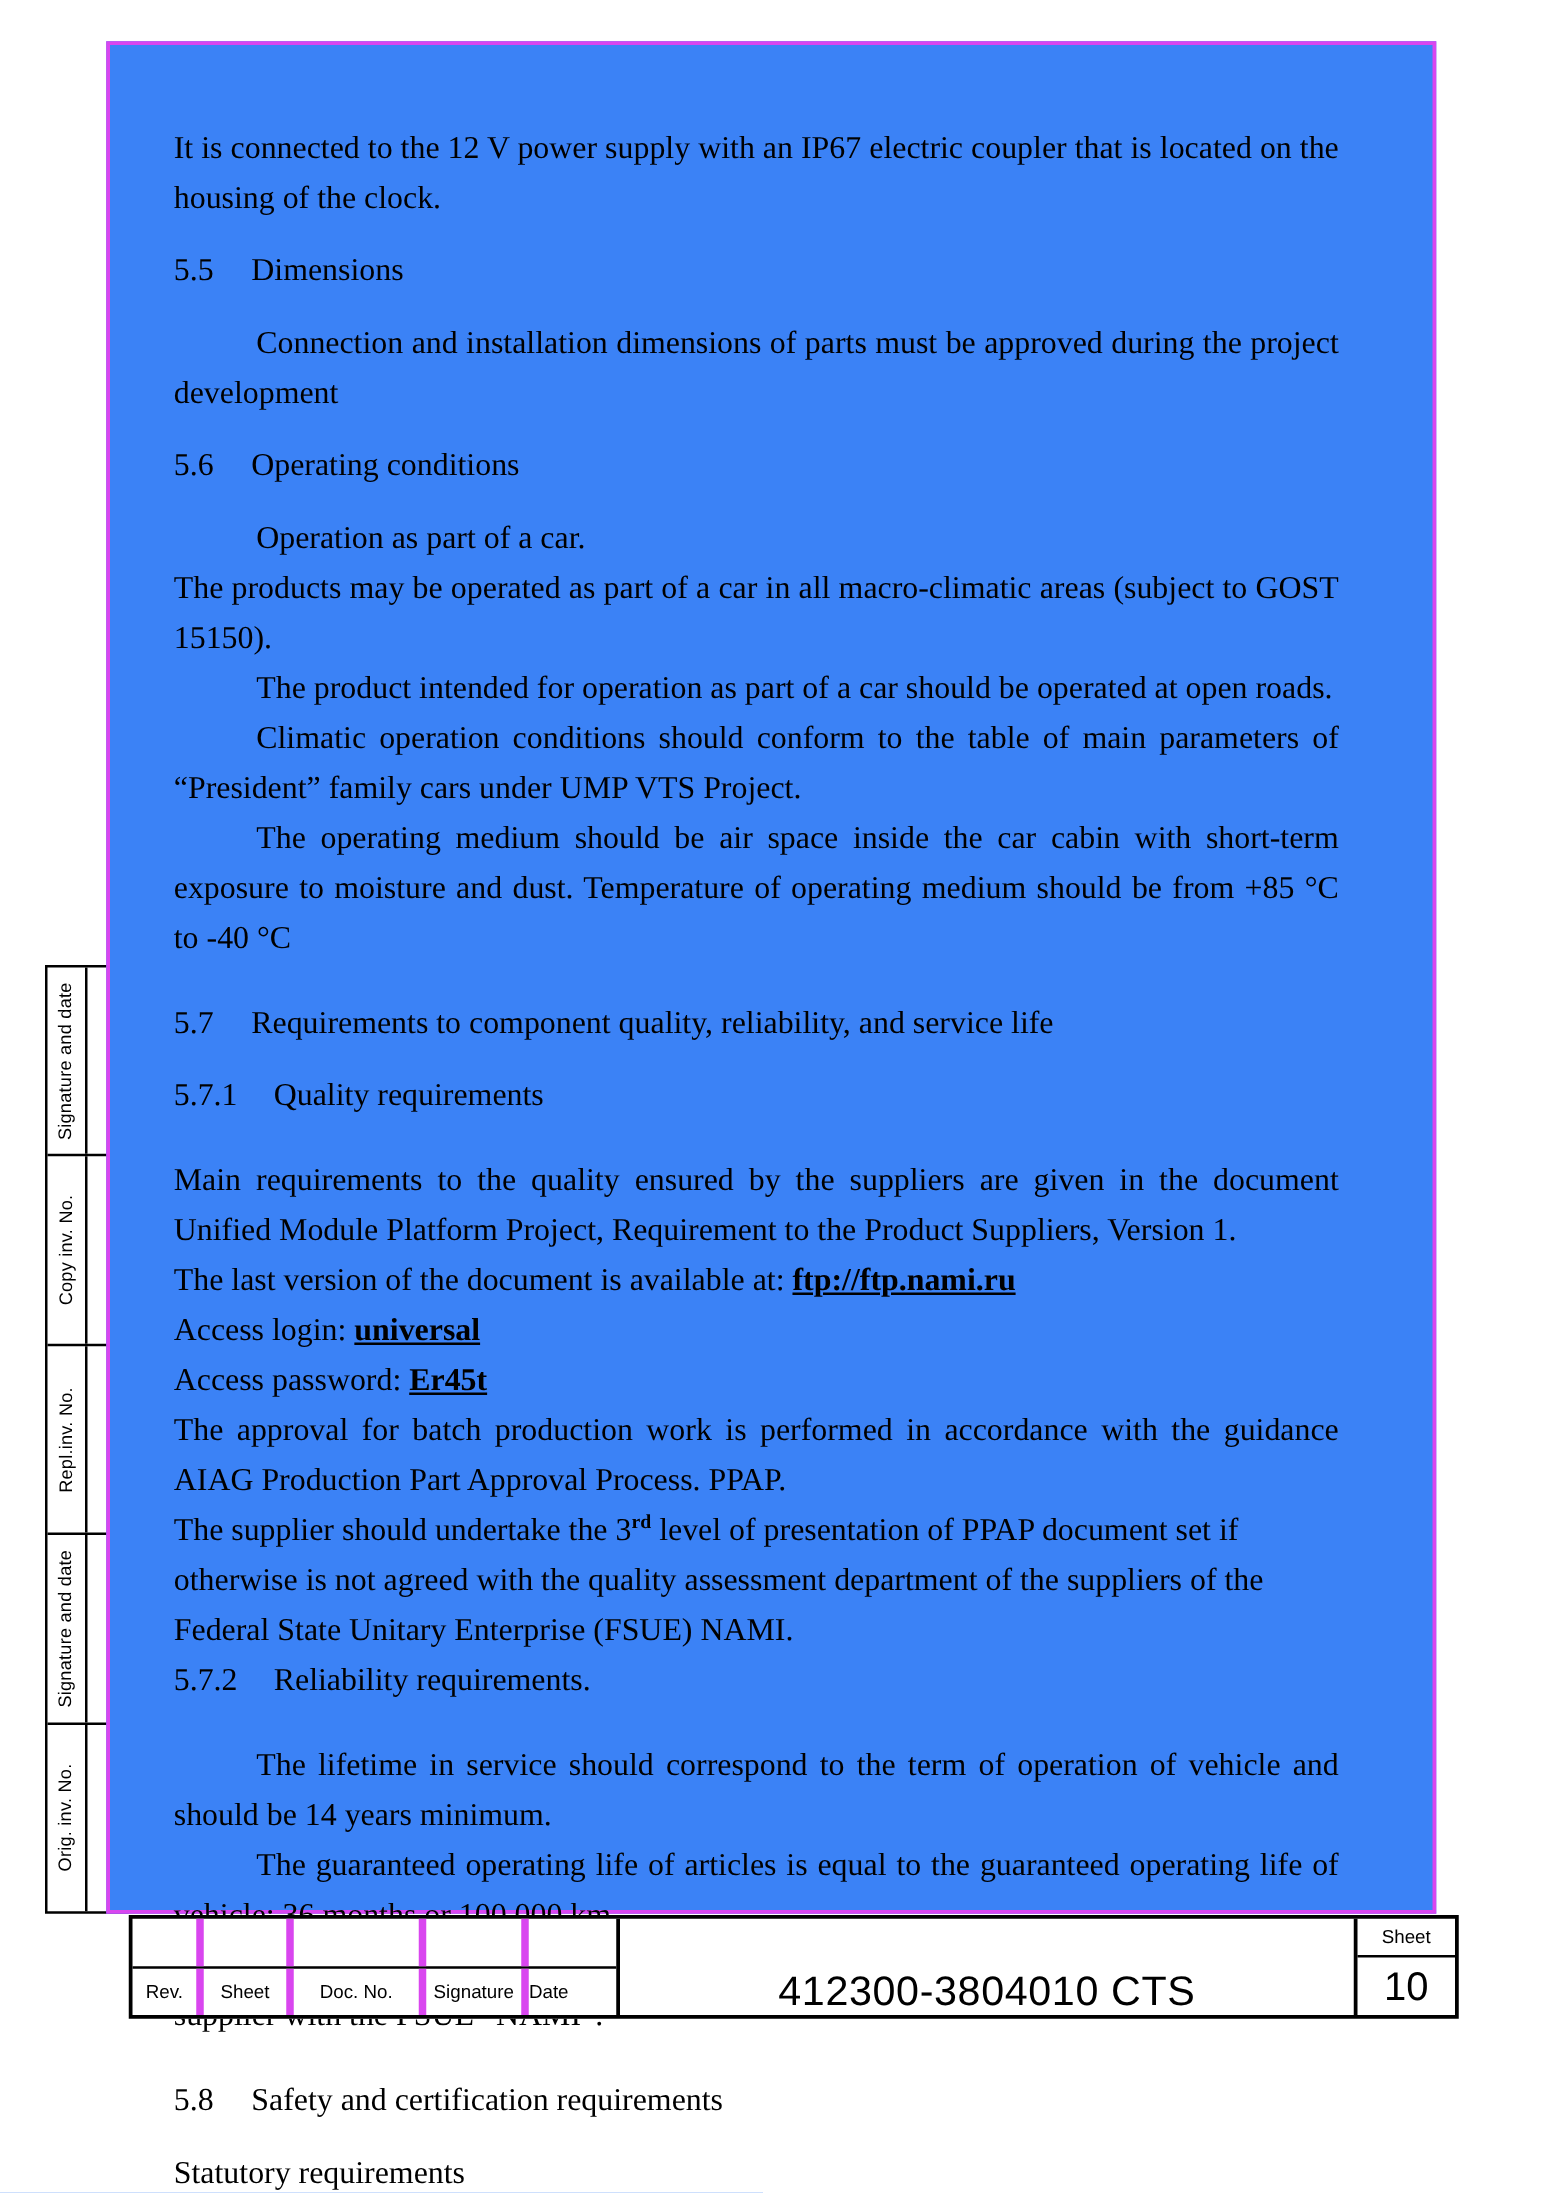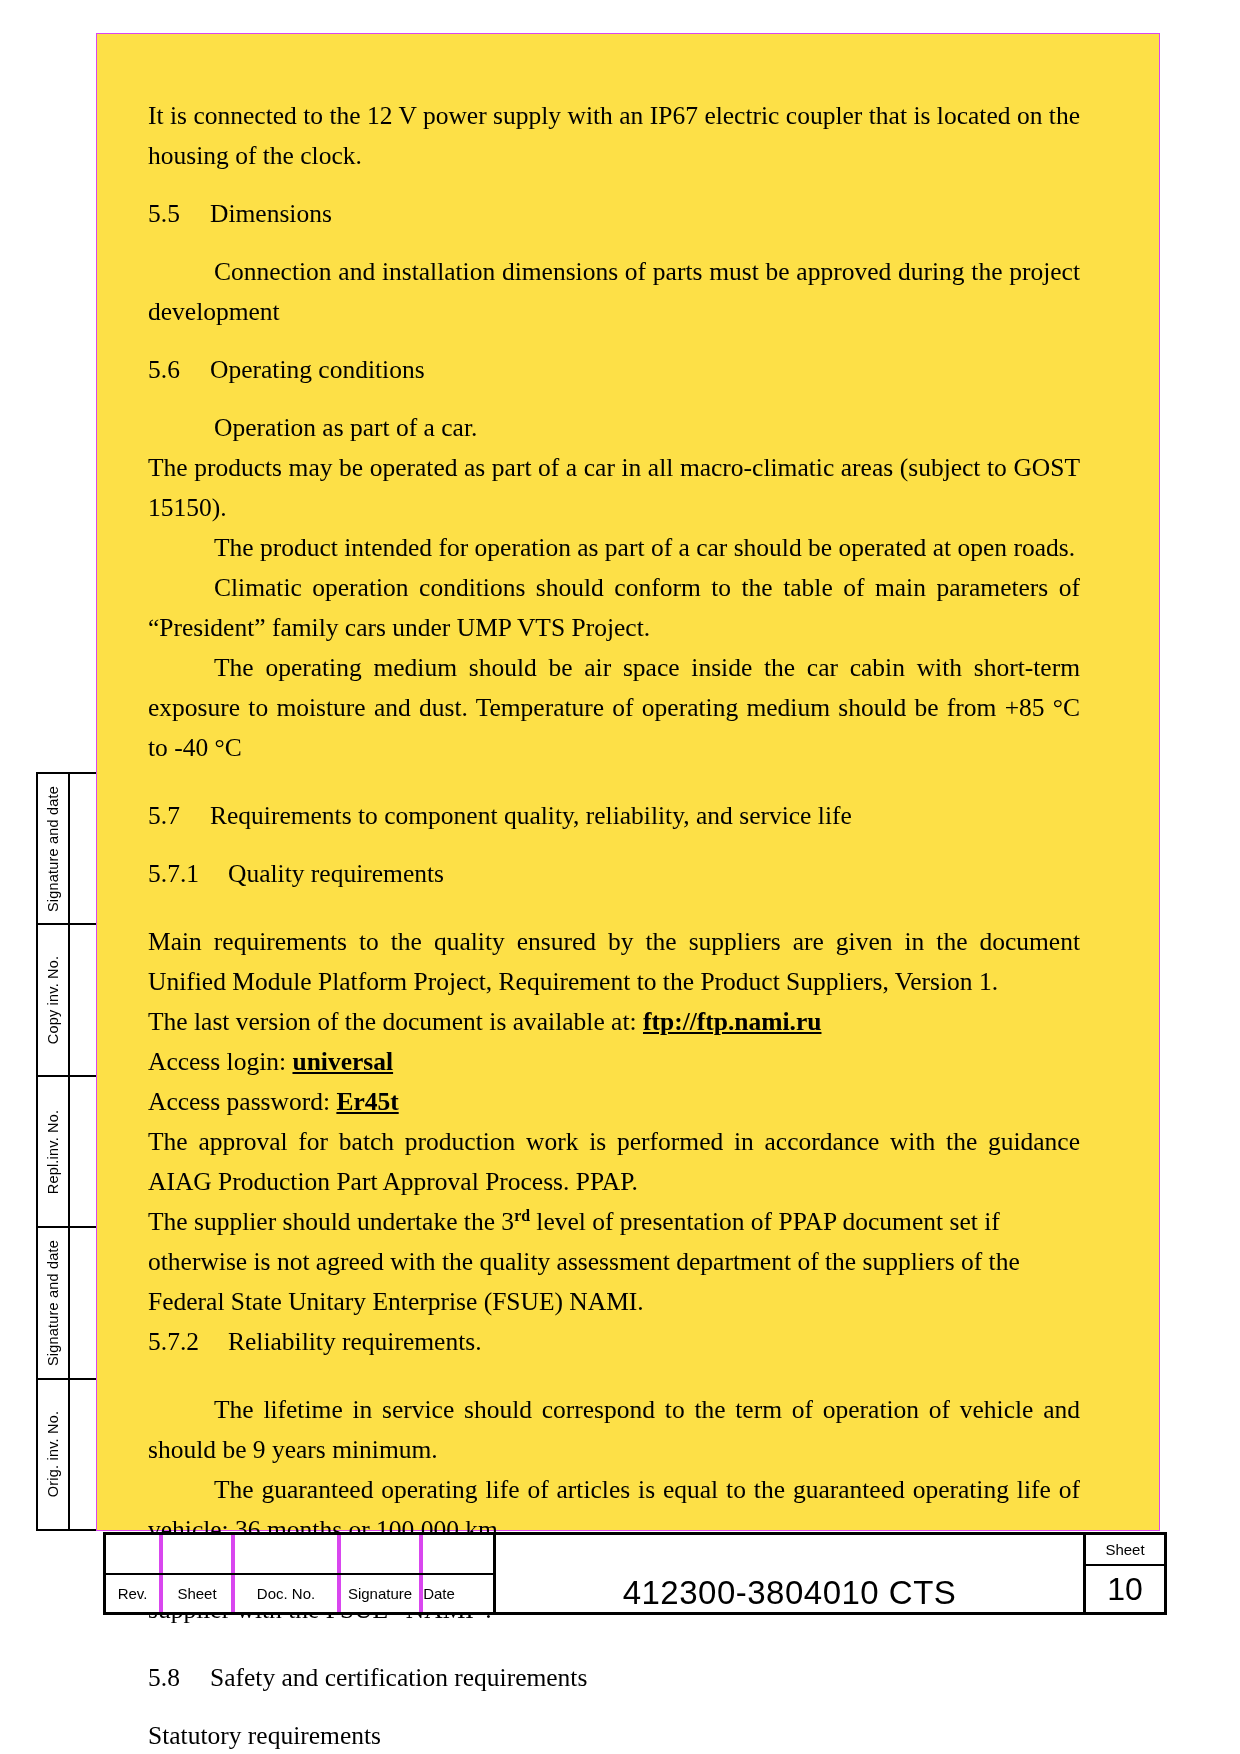--- a/index.html
+++ b/index.html
@@ -20,27 +20,27 @@
   #page {
     position: absolute;
     left: 0; top: 0;
     width: 1240px;
     height: 1754px;
   }
 
   
   .content-frame {
     position: absolute;
-    left: 96px;
+    left: 85px;
     top: 33px;
     width: 1064px;
     height: 1498px;
-    border: 1px solid #d946ef;
-    box-sizing: border-box;
-    background: #fde047;
+    border: 3px solid #d946ef;
+    box-sizing: border-box;
+    background: #3b82f6;
   }
 
   
   .text-column {
     position: absolute;
     left: 51px;
     top: 62px;
     width: 932px;
   }
 
@@ -137,21 +137,21 @@
     flex-direction: column;
   }
   .tb-row {
     flex: 1 1 0;
     display: flex;
     box-sizing: border-box;
   }
   .tb-row.top { border-bottom: 2px solid #000; }
   .tb-cell {
     box-sizing: border-box;
-    border-right: 4px solid #d946ef;
+    border-right: 6px solid #d946ef;
     display: flex;
     align-items: center;
     justify-content: center;
     font-family: "Liberation Sans", "DejaVu Sans", sans-serif;
     font-size: 15px;
     overflow: hidden;
     white-space: nowrap;
   }
   .tb-cell:last-child { border-right: none; }
   .c-rev   { width: 57px; }
@@ -269,21 +269,21 @@
       <p class="body-text">Main requirements to the quality ensured by the suppliers are given in the document Unified Module Platform Project, Requirement to the Product Suppliers, Version 1.</p>
       <p class="body-text nojust"><span>The last version of the document is available at: </span><span class="bold-ul">ftp://ftp.nami.ru</span></p>
       <p class="body-text nojust"><span>Access login: </span><span class="bold-ul">universal</span></p>
       <p class="body-text nojust"><span>Access password: </span><span class="bold-ul">Er45t</span></p>
       <p class="body-text">The approval for batch production work is performed in accordance with the guidance AIAG Production Part Approval Process. PPAP.</p>
       <p class="body-text nojust"><span>The supplier should undertake the 3</span><sup class="ord">rd</sup><span> level of presentation of PPAP document set if otherwise is not agreed with the quality assessment department of the suppliers of the Federal State Unitary Enterprise (FSUE) NAMI.</span></p>
 
       <h3 class="heading sub"><span class="num">5.7.2</span><span>Reliability requirements.</span></h3>
 
       <div class="gap-md"></div>
-      <p class="body-text"><span class="indent"></span><span>The lifetime in service should correspond to the term of operation of vehicle and should be 9 years minimum.</span></p>
+      <p class="body-text"><span class="indent"></span><span>The lifetime in service should correspond to the term of operation of vehicle and should be 14 years minimum.</span></p>
       <p class="body-text"><span class="indent"></span><span>The guaranteed operating life of articles is equal to the guaranteed operating life of vehicle: 36 months or 100,000 km.</span></p>
       <p class="body-text"><span class="indent"></span><span>The list and values of the reliability parameters should be agreed additionally by the supplier with the FSUE “NAMI”.</span></p>
 
       <div class="gap-md"></div>
       <h3 class="heading"><span class="num">5.8</span><span>Safety and certification requirements</span></h3>
 
       <div class="gap-sm"></div>
       <p class="body-text nojust">Statutory requirements</p>
 
     </div>

